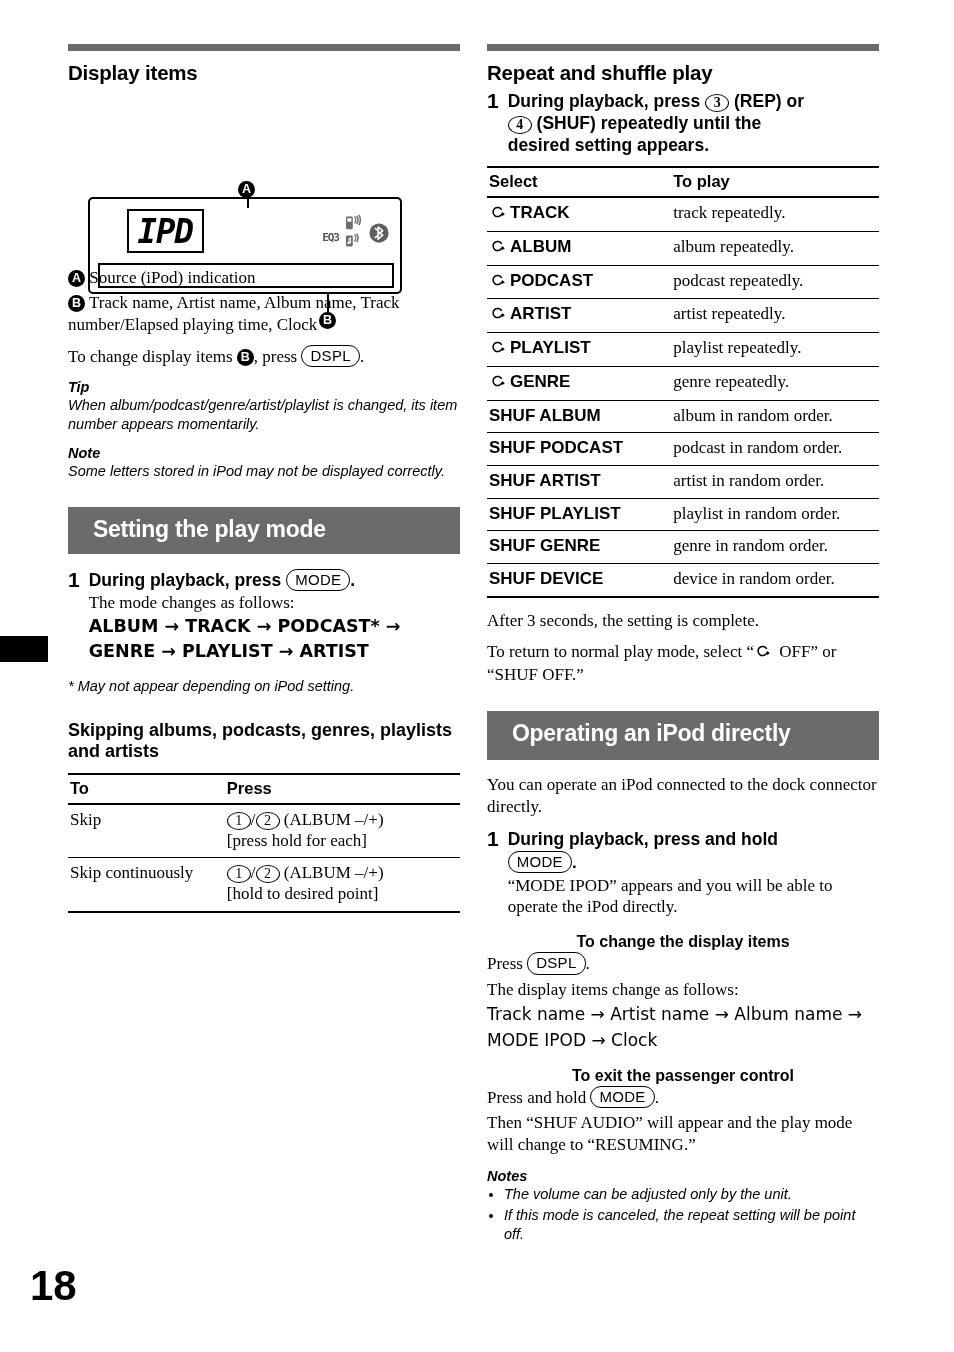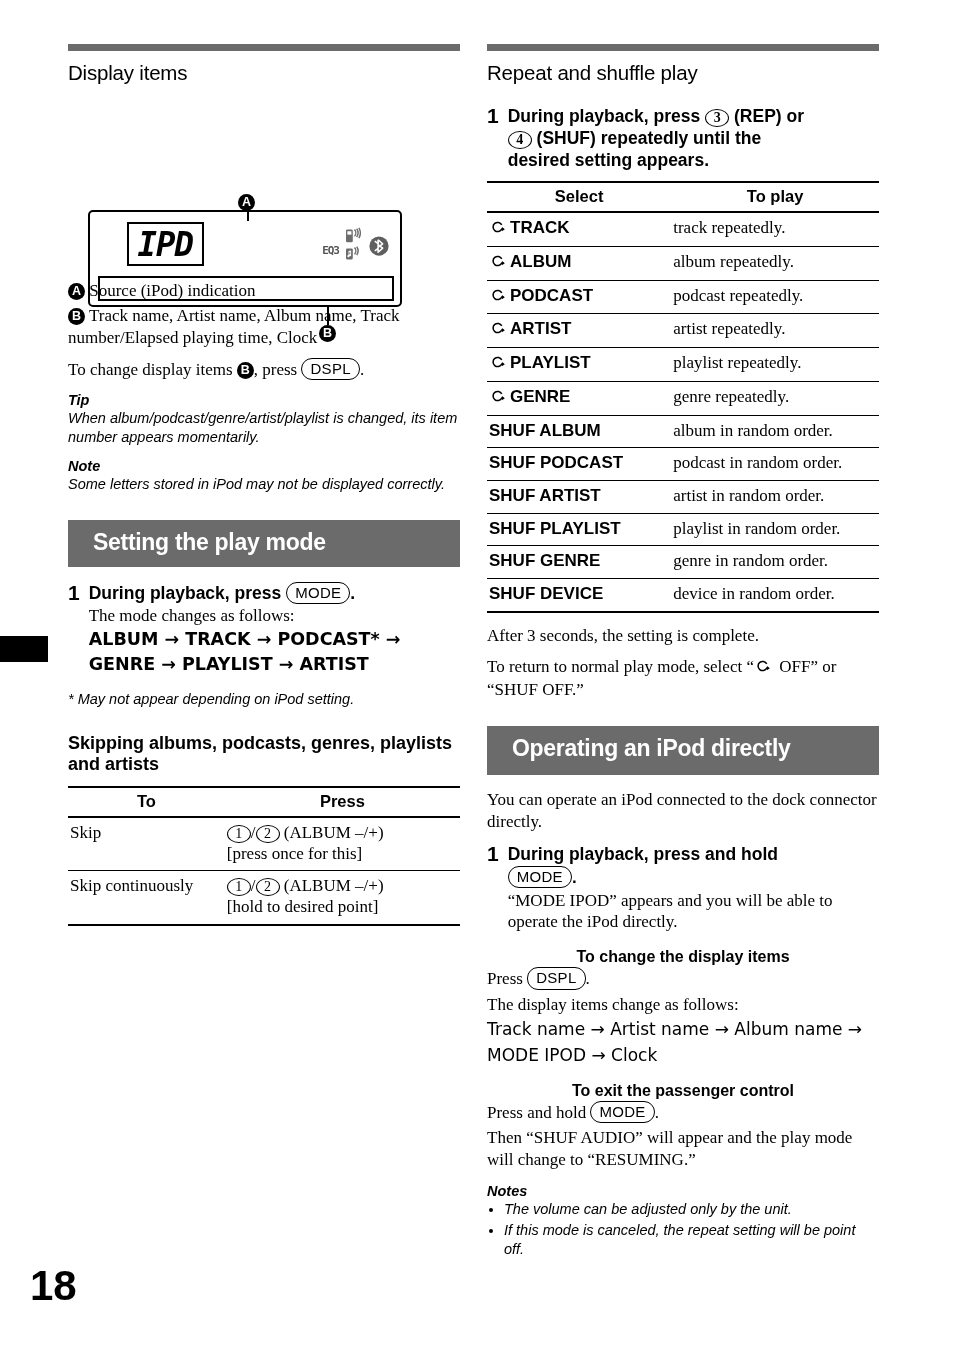--- a/index.html
+++ b/index.html
@@ -23,23 +23,23 @@
   .col-left{left:68px;}
   .col-right{left:487px;}
 
   
   .toprule{
     height:7px;background:#6b6b6b;width:100%;
     margin-bottom:10px;
   }
   h2.sec{
     font-family:"Liberation Sans",sans-serif;
-    font-weight:normal;
+    font-weight:bold;
     font-size:20.5px;
-    margin:0 0 19px 0;
+    margin:0 0 4px 0;
     letter-spacing:-0.2px;
   }
 
   
   .band{
     background:#6b6b6b;
     color:#fff;
     font-family:"Liberation Sans",sans-serif;
     font-weight:bold;
     font-size:23px;
@@ -162,21 +162,21 @@
   .badge-b-fig{position:absolute;left:251px;top:221px;}
 
   
   table{border-collapse:collapse;width:100%;font-size:17px;}
   table th{
     font-family:"Liberation Sans",sans-serif;
     font-weight:bold;font-size:16.5px;
     text-align:left;padding:4px 2px 5px 2px;
   }
   table td{padding:5px 2px 6px 2px;vertical-align:top;line-height:1.22;}
-  .tbl-head-row th{border-top:2.6px solid #000;border-bottom:2.6px solid #000;text-align:center;}
+  .tbl-head-row th{border-top:2.6px solid #000;border-bottom:2.6px solid #000;}
   .tbl tr td{border-bottom:1.3px solid #000;}
   .tbl tr:last-child td{border-bottom:2.2px solid #000;}
   .c1{width:40%;}
   .c1b{width:47%;}
   .bold-sans{font-family:"Liberation Sans",sans-serif;font-weight:bold;font-size:17px;}
   .rep-ico{display:inline-block;width:17px;vertical-align:-1px;margin-right:4px;}
 
   
   h3.sub{
     font-family:"Liberation Sans",sans-serif;
@@ -292,21 +292,21 @@
       <tbody>
           <tr class="tbl-head-row">
         <th class="c1">To</th>
         <th>Press</th>
       </tr>
       <tr>
         <td>Skip</td>
         <td>
           <span class="numkey">1</span>/<span class="numkey">2</span>
           <span>(ALBUM –/+)</span><br>
-          <span>[press once for this]</span>
+          <span>[press hold for each]</span>
         </td>
       </tr>
       <tr>
         <td>Skip continuously</td>
         <td>
           <span class="numkey">1</span>/<span class="numkey">2</span>
           <span>(ALBUM –/+)</span><br>
           <span>[hold to desired point]</span>
         </td>
       </tr>

